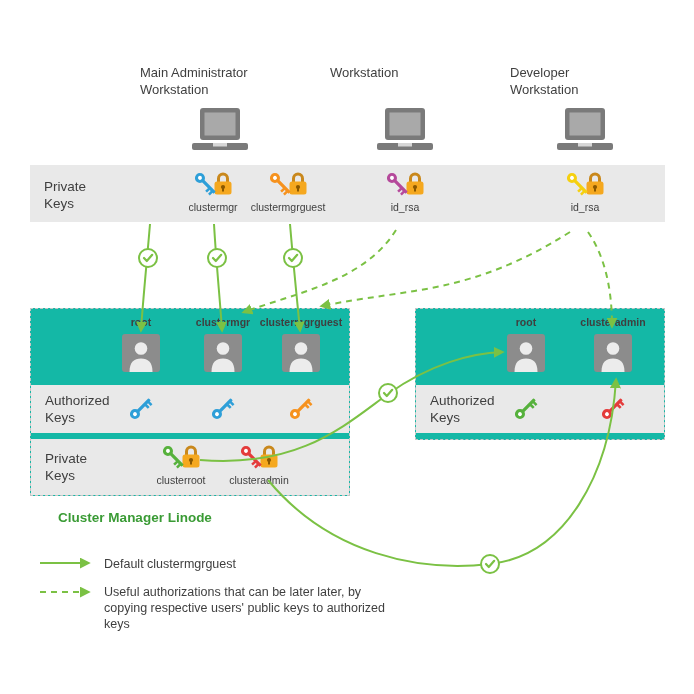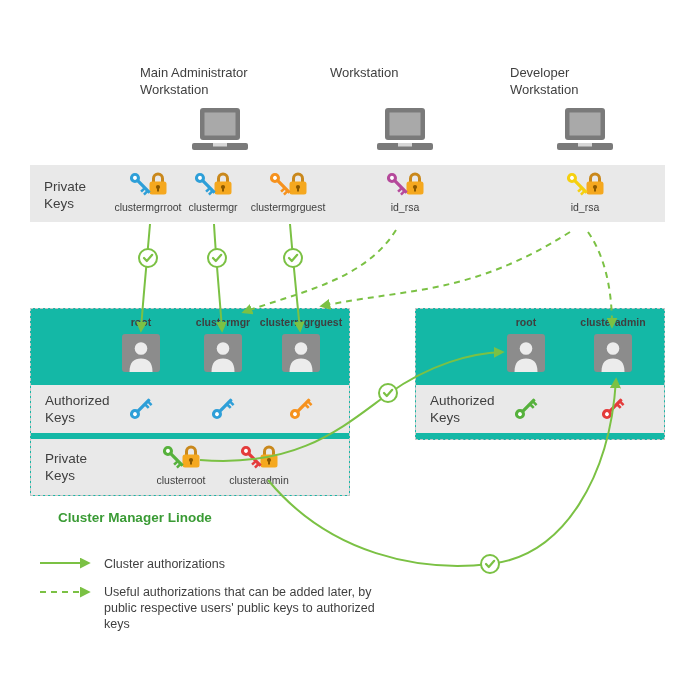--- a/index.html
+++ b/index.html
@@ -74,40 +74,20 @@
     <rect class="lt-dark" x="5" y="35" width="56" height="7" rx="2"></rect>
     <rect class="lt-lite" x="26" y="35" width="14" height="3.5"></rect>
   </svg>
 
   <div class="abs band" style="left:30px; top:165px; width:635px; height:57px;"></div>
   <div class="abs band-label" style="left:44px; top:178px;">
     <div>Private</div>
     <div>Keys</div>
   </div>
 
-  <div class="abs key-item" style="left:98px; top:169px; width:100px;">
-    <div class="keylock">
-      <svg class="lock" width="20" height="26" viewBox="0 0 20 26">
-        <path class="shackle" d="M5.5,12 V8.5 a4.5,4.5 0 0 1 9,0 V12"></path>
-        <rect class="lockbody" x="1.5" y="11.5" width="17" height="13" rx="2.5"></rect>
-        <circle class="keyhole" cx="10" cy="17" r="2.1"></circle>
-          <rect class="keyhole" x="9" y="18" width="2" height="3.5"></rect>
-      </svg>
-      <svg class="key" width="27" height="13" viewBox="0 0 30 14">
-        <g fill="#2e9fd8">
-            <circle cx="6.3" cy="7" r="5.6"></circle>
-            <rect x="10" y="5.2" width="19.5" height="3.6" rx="1"></rect>
-            <rect x="20.5" y="8" width="2.8" height="5"></rect>
-            <rect x="25" y="8" width="2.8" height="5"></rect>
-          </g>
-        <circle cx="6.3" cy="7" r="2.2" fill="#ffffff"></circle>
-      </svg>
-    </div>
-    <div class="key-label">clustermgrroot</div>
-  </div>
 
   <div class="abs key-item" style="left:163px; top:169px; width:100px;">
     <div class="keylock">
       <svg class="lock" width="20" height="26" viewBox="0 0 20 26">
         <path class="shackle" d="M5.5,12 V8.5 a4.5,4.5 0 0 1 9,0 V12"></path>
         <rect class="lockbody" x="1.5" y="11.5" width="17" height="13" rx="2.5"></rect>
         <circle class="keyhole" cx="10" cy="17" r="2.1"></circle>
           <rect class="keyhole" x="9" y="18" width="2" height="3.5"></rect>
       </svg>
       <svg class="key" width="27" height="13" viewBox="0 0 30 14">
@@ -324,22 +304,22 @@
             <circle cx="6.3" cy="7" r="5.6"></circle>
             <rect x="10" y="5.2" width="19.5" height="3.6" rx="1"></rect>
             <rect x="20.5" y="8" width="2.8" height="5"></rect>
             <rect x="25" y="8" width="2.8" height="5"></rect>
           </g>
         <circle cx="6.3" cy="7" r="2.2" fill="#ffffff"></circle>
       </svg>
     </div>
   </div>
 
-  <div class="abs legend-text" style="left:104px; top:556px;">Cluster authorizations</div>
-  <div class="abs legend-text" style="left:104px; top:584px; width:290px;">Useful authorizations that can be added later, by public respective users' public keys to authorized keys</div>
+  <div class="abs legend-text" style="left:104px; top:556px;">Default clustermgrguest</div>
+  <div class="abs legend-text" style="left:104px; top:584px; width:290px;">Useful authorizations that can be later later, by copying respective users' public keys to authorized keys</div>
 
   <svg class="overlay" width="694" height="694" viewBox="0 0 694 694">
     <defs>
       <marker id="ah" markerWidth="5.5" markerHeight="5.5" viewBox="0 0 10 10" refX="7.5" refY="5" orient="auto">
         <path d="M0,0 L10,5 L0,10 Z" fill="#7bc144"></path>
       </marker>
     </defs>
 
     <path class="arrow" marker-end="url(#ah)" d="M150,224 C147,260 143,300 141,330"></path>
     <path class="arrow" marker-end="url(#ah)" d="M214,224 C216,260 220,300 222,330"></path>

